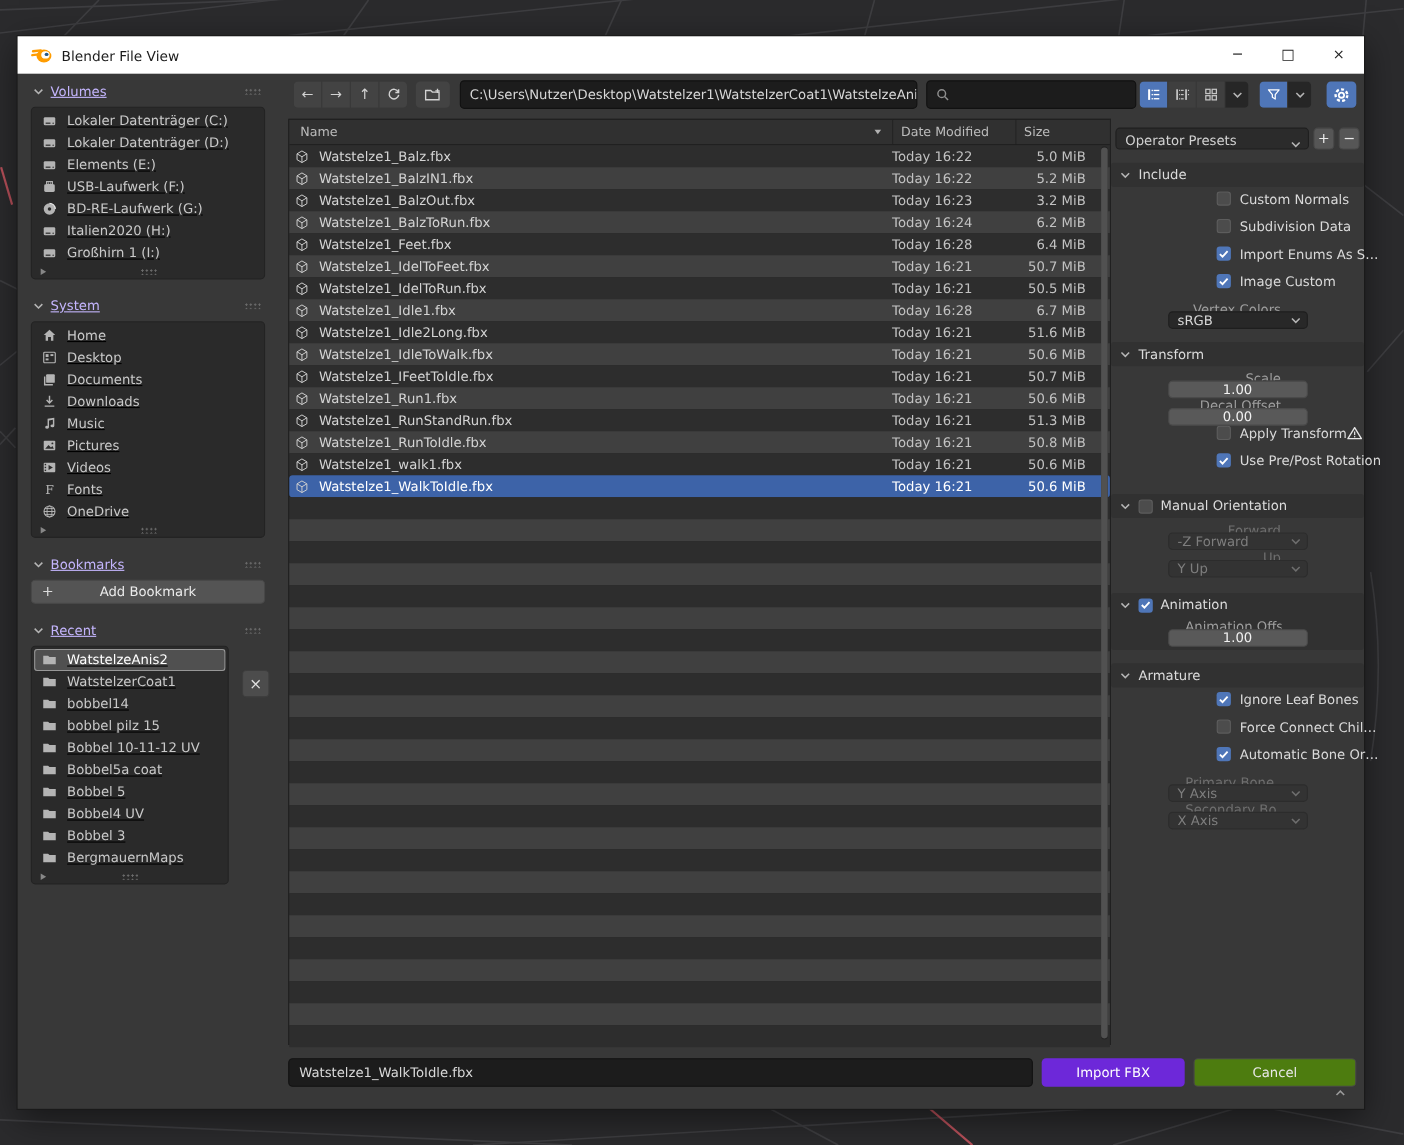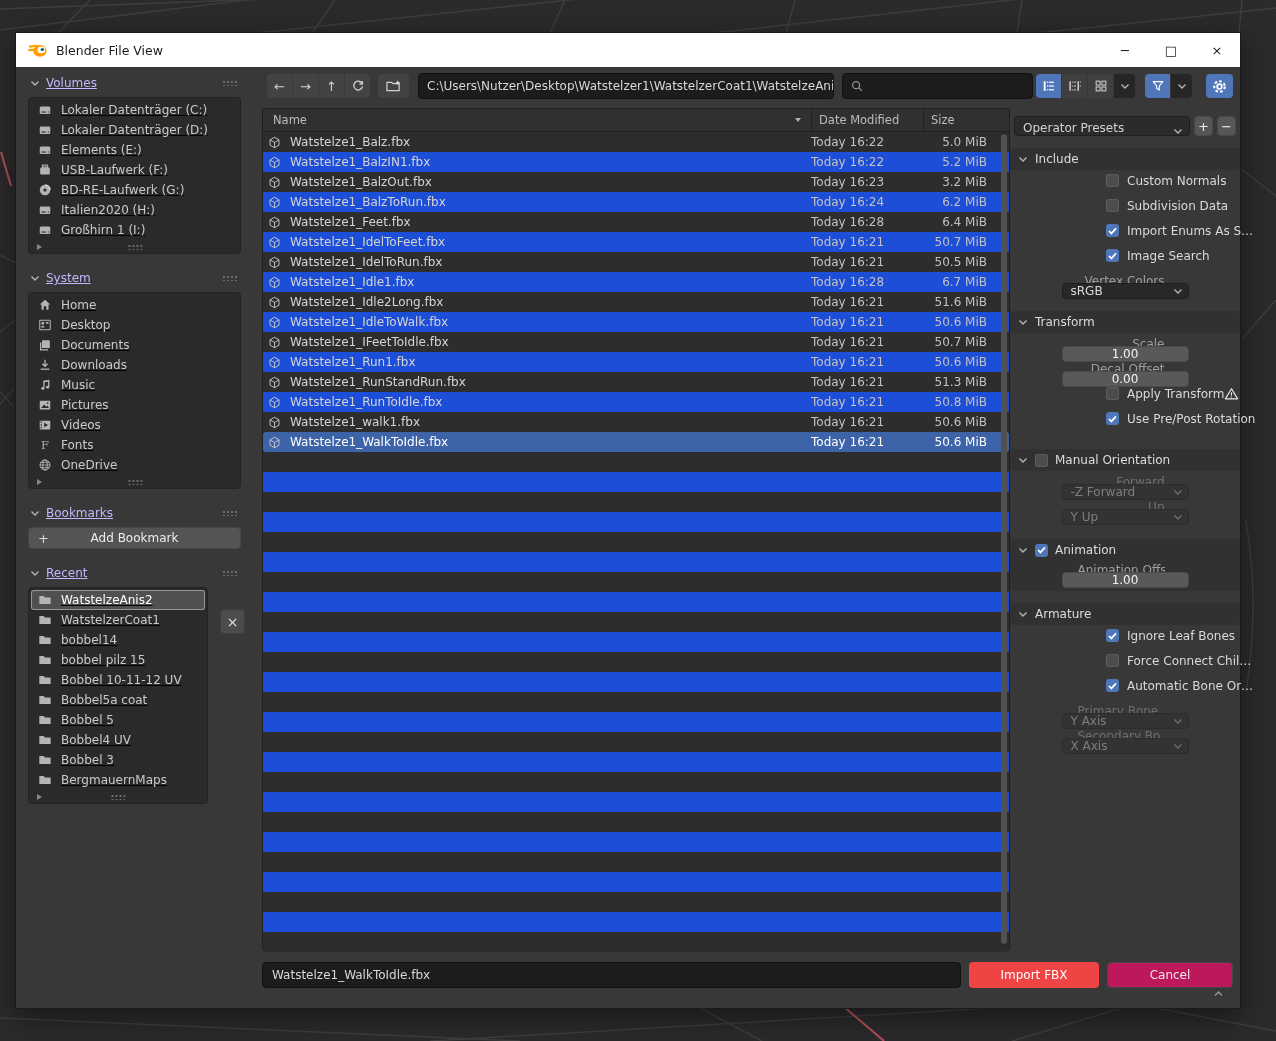--- a/index.html
+++ b/index.html
@@ -53,36 +53,36 @@
   .gearbtn{margin-left:14px;width:27px;height:24px;background:#4f76b8;border-radius:4px;display:flex;align-items:center;justify-content:center;}
   
   .filearea{position:absolute;left:246px;top:75px;width:748px;height:842px;background:#272727;border:1px solid #202020;box-sizing:border-box;}
   .fhead{display:flex;align-items:center;height:22px;background:#303030;border-bottom:1px solid #202020;padding-right:22px;font-size:11.5px;color:#bcbcbc;}
   .hname{flex:1;padding-left:10px;}
   .hsort{width:0;height:0;border-top:4px solid #b2b2b2;border-left:3.5px solid transparent;border-right:3.5px solid transparent;margin-right:10px;}
   .hdate{width:112px;border-left:1px solid #242424;padding-left:7px;height:100%;display:flex;align-items:center;box-sizing:border-box;}
   .hsize{width:64px;border-left:1px solid #242424;padding-left:7px;height:100%;display:flex;align-items:center;box-sizing:border-box;}
   .frow{display:flex;align-items:center;height:20px;padding-right:22px;font-size:12px;}
   .frow.even{background:#2d2d2d;}
-  .frow.odd{background:#1d4ed8;}
+  .frow.odd{background:#404040;}
   .fic{width:15px;display:flex;margin:0 7px 0 5px;}
   .fnm{flex:1;color:#d4d4d4;white-space:nowrap;overflow:hidden;}
   .fdt{width:112px;color:#c2c2c2;}
   .fsz{width:64px;text-align:right;color:#c2c2c2;}
   .frow.sel{background:#3d63a8;border-radius:3px;}
   .frow.sel .fnm,.frow.sel .fdt,.frow.sel .fsz{color:#fff;}
   .fsb{position:absolute;right:2px;top:24px;bottom:4px;width:6px;background:#232323;border-radius:3px;}
   .fsbt{position:absolute;left:0;right:0;top:1px;bottom:1px;background:#515151;border-radius:3px;}
   
   .bbar{position:absolute;left:246px;right:7px;top:929px;height:26px;display:flex;align-items:center;}
   .fnamefield{flex:1;height:26px;background:#1c1c1c;border:1px solid #111;border-radius:4px;box-sizing:border-box;
     display:flex;align-items:center;padding-left:9px;font-size:12px;color:#d8d8d8;}
   .btn{height:26px;border-radius:4px;display:flex;align-items:center;justify-content:center;font-size:12px;margin-left:8px;}
-  .btn.imp{width:130px;background:#ef4444;color:#fff;}
-  .btn.cnc{width:126px;background:#be185d;color:#e9e9e9;border:1px solid #474747;box-sizing:border-box;}
+  .btn.imp{width:130px;background:#6d28d9;color:#fff;}
+  .btn.cnc{width:148px;background:#4d7c0f;color:#e9e9e9;border:1px solid #474747;box-sizing:border-box;}
   .collapse{position:absolute;left:1197px;top:957px;display:flex;}
   
   .panel{position:absolute;left:994px;top:75px;width:230px;}
   .prerow{display:flex;align-items:center;margin:8px 0 0 4px;}
   .predrop{width:176px;height:20px;background:#2b2b2b;border:1px solid #1f1f1f;border-radius:4px;box-sizing:border-box;
     display:flex;align-items:flex-end;padding:0 6px 0 8px;font-size:12px;color:#d2d2d2;}
   .predrop span:first-child{flex:1;}
   .pm{width:19px;height:20px;background:#565656;border-radius:4px;margin-left:4px;display:flex;align-items:center;justify-content:center;
     color:#eaeaea;font-size:13px;border:1px solid #484848;box-sizing:border-box;}
   .phead{display:flex;align-items:center;height:22px;background:#313131;border-radius:3px;margin:12px 0 4px;padding-left:8px;}
@@ -815,21 +815,21 @@
             </svg>
           </span>
           <span class="cbl">Import Enums As S…</span>
         </div>
         <div class="chkrow">
           <span class="cb on">
             <svg width="9" height="8" viewBox="0 0 9 8">
               <path d="M1 4 L3.4 6.4 L8 1.4" stroke="#ffffff" stroke-width="1.7" fill="none"></path>
             </svg>
           </span>
-          <span class="cbl">Image Search</span>
+          <span class="cbl">Image Custom</span>
         </div>
       </div>
     <div class="prow">
       <span class="plabel">Vertex Colors</span>
       <div class="drop">
         <span>sRGB</span>
         <span class="chev">
             <svg width="10" height="8" viewBox="0 0 10 8">
               <path d="M1.5 2.5 L5 6 L8.5 2.5" fill="none" stroke="#b5b5b5" stroke-width="1.4"></path>
             </svg>

